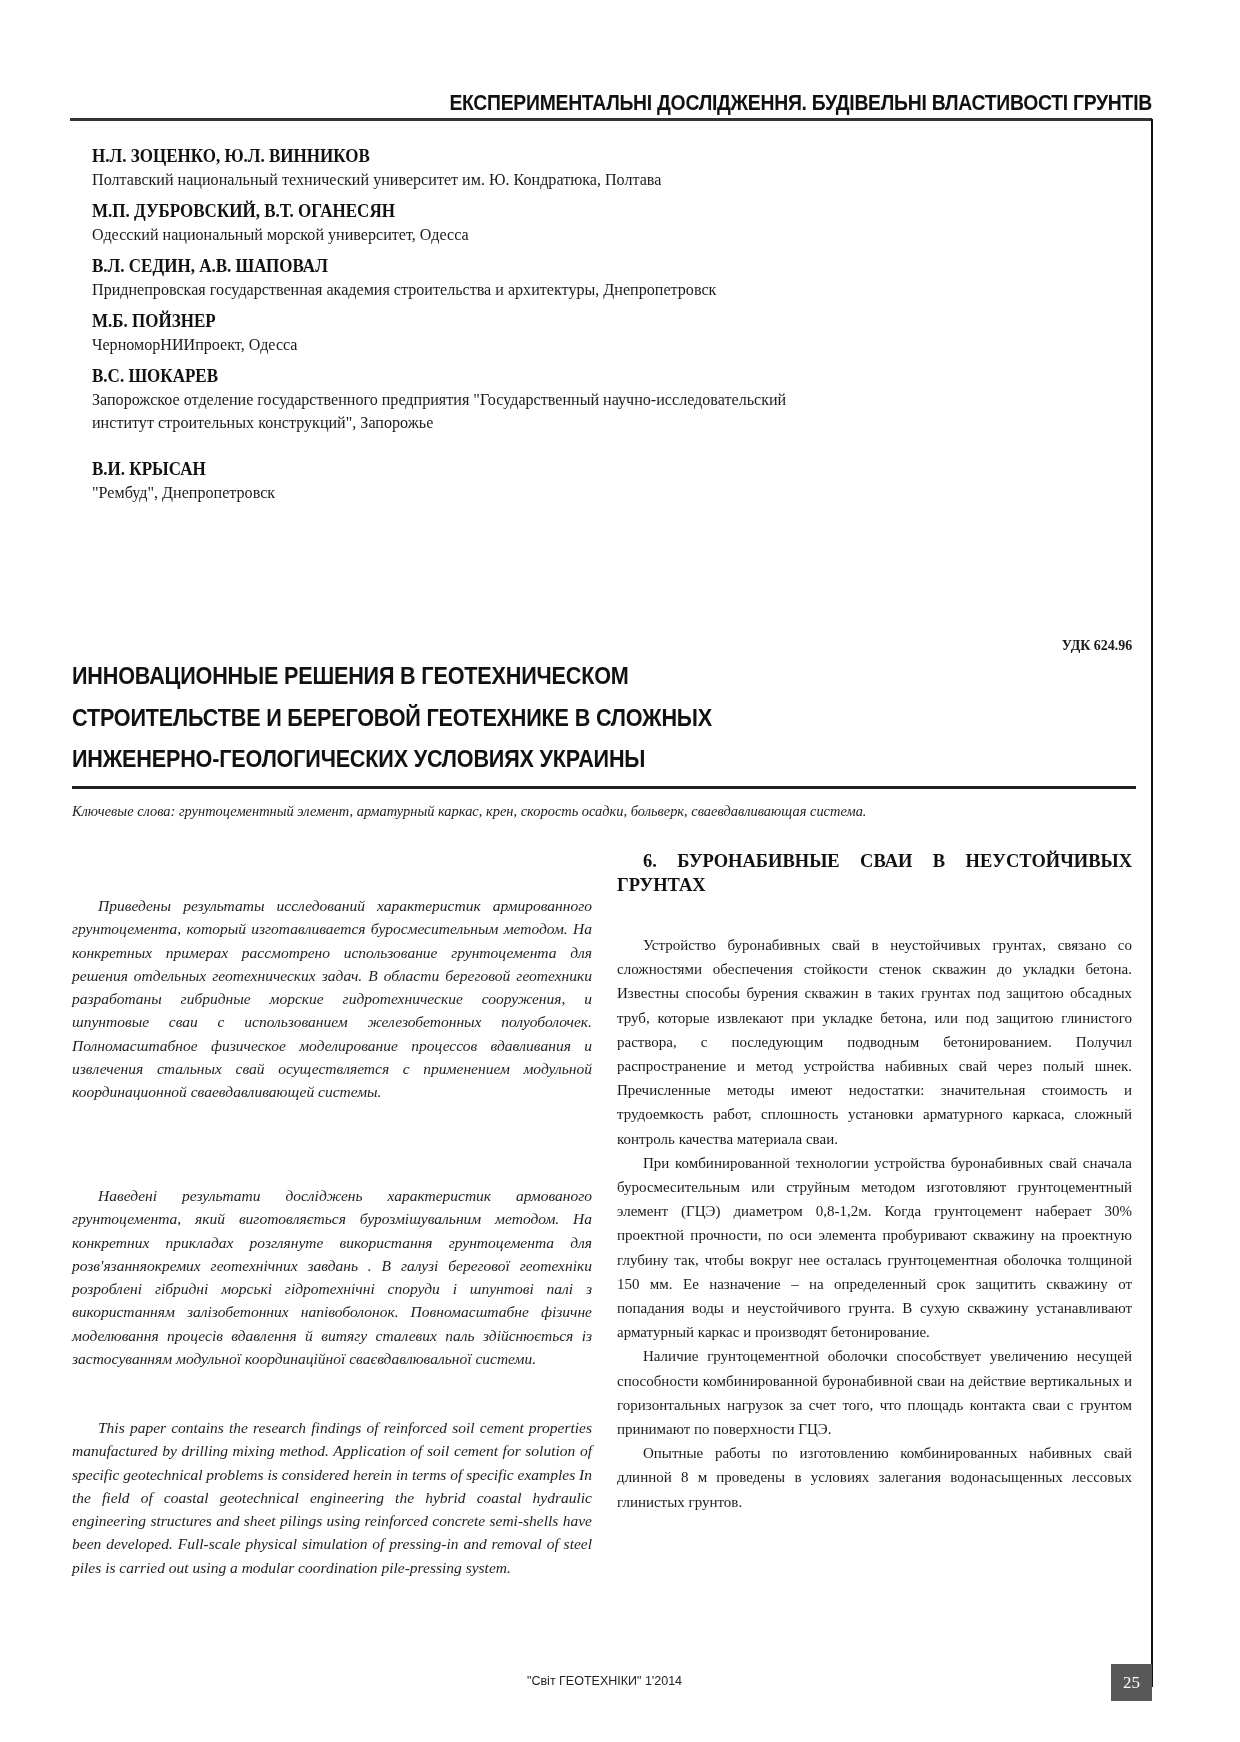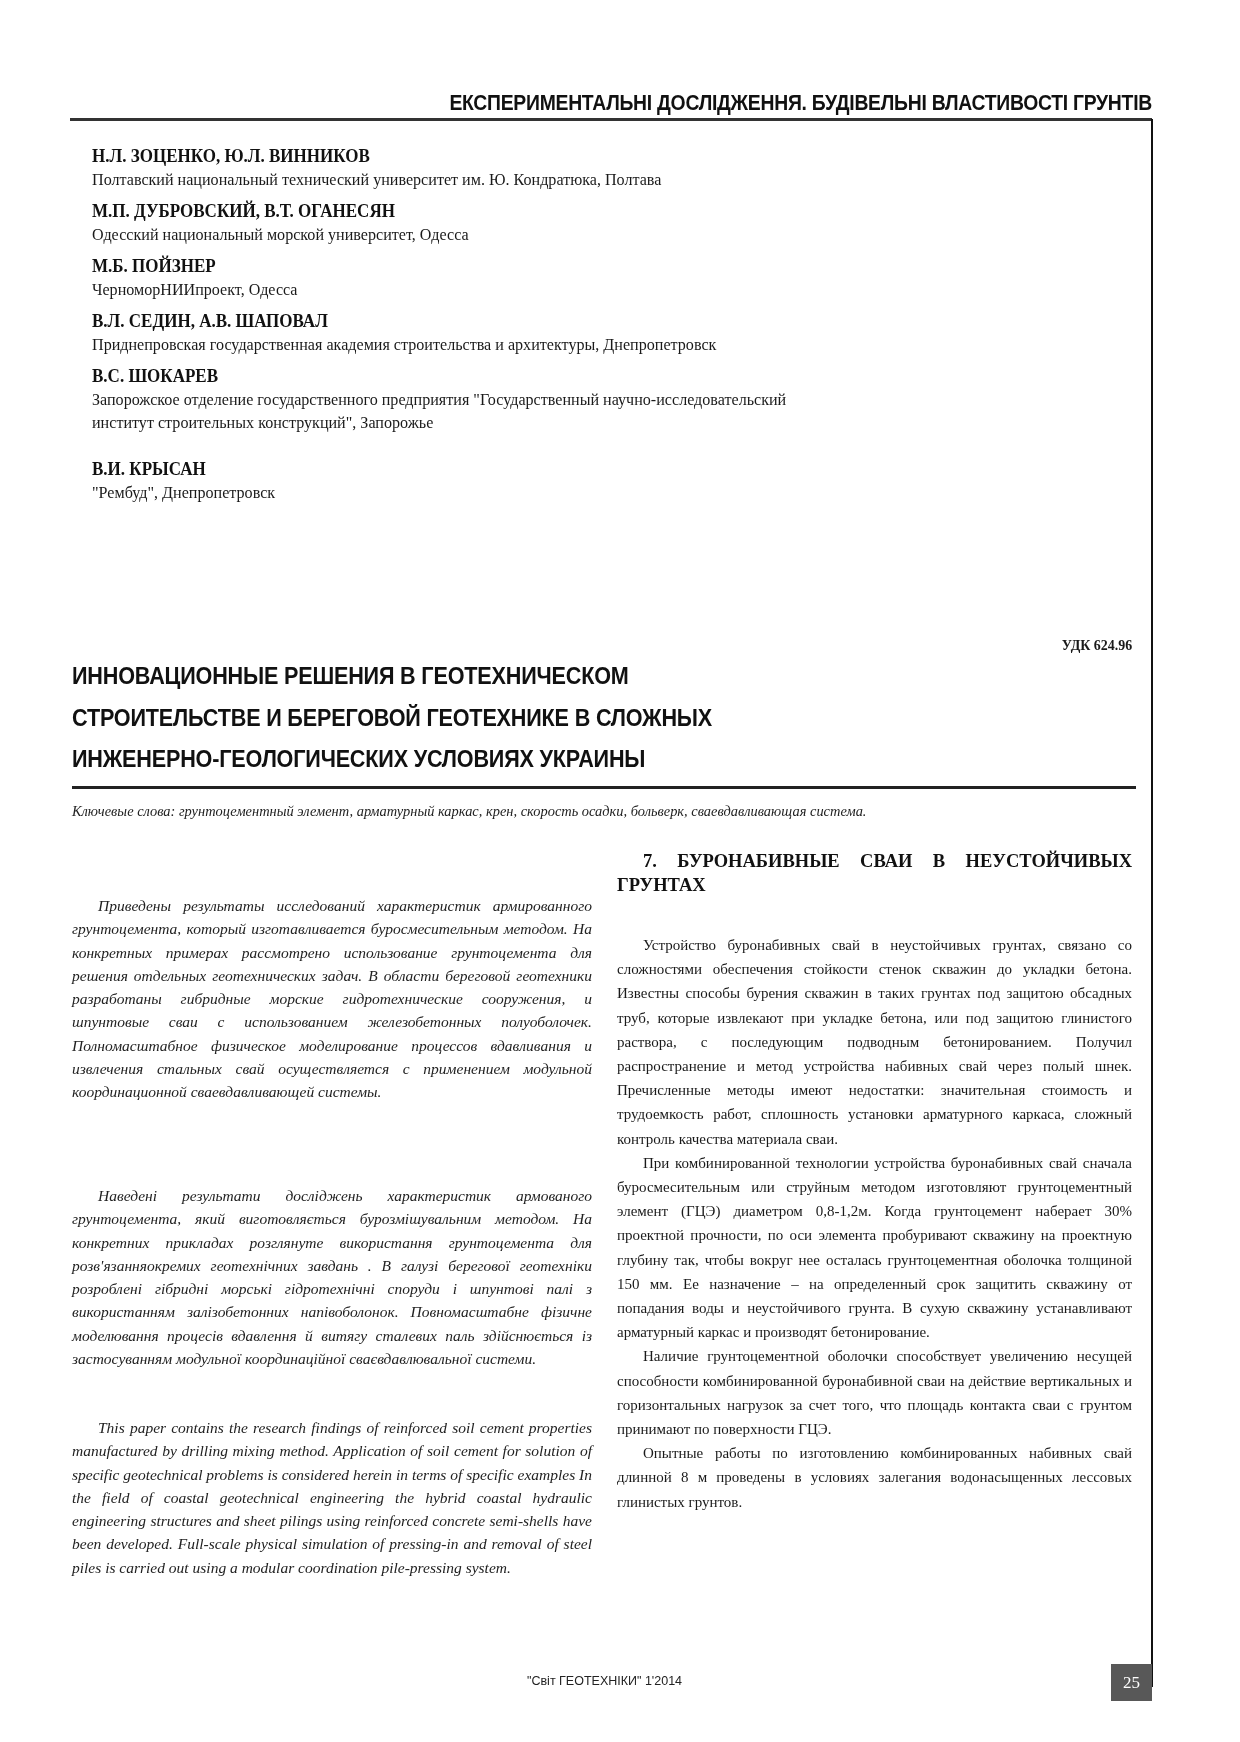--- a/index.html
+++ b/index.html
@@ -48,26 +48,26 @@
 <div class="abs authors">
   <div class="author-block" style="margin-bottom:9px;">
     <div class="author-names">Н.Л. ЗОЦЕНКО, Ю.Л. ВИННИКОВ</div>
     <div class="author-aff">Полтавский национальный технический университет им. Ю. Кондратюка, Полтава</div>
   </div>
   <div class="author-block" style="margin-bottom:9px;">
     <div class="author-names">М.П. ДУБРОВСКИЙ, В.Т. ОГАНЕСЯН</div>
     <div class="author-aff">Одесский национальный морской университет, Одесса</div>
   </div>
   <div class="author-block" style="margin-bottom:9px;">
+    <div class="author-names">В.Л. СЕДИН, А.В. ШАПОВАЛ</div>
+    <div class="author-aff">Приднепровская государственная академия строительства и архитектуры, Днепропетровск</div>
+  </div>
+  <div class="author-block" style="margin-bottom:9px;">
     <div class="author-names">М.Б. ПОЙЗНЕР</div>
     <div class="author-aff">ЧерноморНИИпроект, Одесса</div>
-  </div>
-  <div class="author-block" style="margin-bottom:9px;">
-    <div class="author-names">В.Л. СЕДИН, А.В. ШАПОВАЛ</div>
-    <div class="author-aff">Приднепровская государственная академия строительства и архитектуры, Днепропетровск</div>
   </div>
   <div class="author-block" style="margin-bottom:24px;">
     <div class="author-names">В.С. ШОКАРЕВ</div>
     <div class="author-aff">Запорожское отделение государственного предприятия "Государственный научно-исследовательский</div>
     <div class="author-aff">институт строительных конструкций", Запорожье</div>
   </div>
   <div class="author-block" style="margin-bottom:24px;">
     <div class="author-names">В.И. КРЫСАН</div>
     <div class="author-aff">"Рембуд", Днепропетровск</div>
   </div>
@@ -88,21 +88,21 @@
   <p>Приведены результаты исследований характеристик армированного грунтоцемента, который изготавливается буросмесительным методом. На конкретных примерах рассмотрено использование грунтоцемента для решения отдельных геотехнических задач. В области береговой геотехники разработаны гибридные морские гидротехнические сооружения, и шпунтовые сваи с использованием железобетонных полуоболочек. Полномасштабное физическое моделирование процессов вдавливания и извлечения стальных свай осуществляется с применением модульной координационной сваевдавливающей системы.</p>
 </div>
 <div class="abs abstract abs-uk">
   <p>Наведені результати досліджень характеристик армованого грунтоцемента, який виготовляється бурозмішувальним методом. На конкретних прикладах розглянуте використання грунтоцемента для розв'язанняокремих геотехнічних завдань . В галузі берегової геотехніки розроблені гібридні морські гідротехнічні споруди і шпунтові палі з використанням залізобетонних напівоболонок. Повномасштабне фізичне моделювання процесів вдавлення й витягу сталевих паль здійснюється із застосуванням модульної координаційної сваєвдавлювальної  системи.</p>
 </div>
 <div class="abs abstract abs-en">
   <p>This paper contains the research findings of reinforced soil cement properties manufactured by drilling mixing method. Application of soil cement for solution of specific geotechnical problems is considered herein in terms of specific examples In the field of coastal geotechnical engineering the hybrid coastal hydraulic engineering structures and sheet pilings using reinforced concrete semi-shells have been developed. Full-scale physical simulation of pressing-in and removal of steel piles is carried out using a modular coordination pile-pressing system.</p>
 </div>
 
 <div class="abs right-col">
-  <div class="section-title">7. БУРОНАБИВНЫЕ СВАИ В НЕУСТОЙЧИВЫХ ГРУНТАХ</div>
+  <div class="section-title">6. БУРОНАБИВНЫЕ СВАИ В НЕУСТОЙЧИВЫХ ГРУНТАХ</div>
   <div class="body-text">
     <p>Устройство буронабивных свай в неустойчивых грунтах, связано со сложностями обеспечения стойкости стенок скважин до укладки бетона. Известны способы бурения скважин в таких грунтах под защитою обсадных труб, которые извлекают при укладке бетона, или под защитою глинистого раствора, с последующим подводным бетонированием. Получил распространение и метод устройства набивных свай через полый шнек. Пречисленные методы имеют недостатки: значительная стоимость и трудоемкость работ, сплошность установки арматурного каркаса, сложный контроль качества материала сваи.</p>
     <p>При комбинированной технологии устройства буронабивных свай сначала буросмесительным или струйным методом изготовляют грунтоцементный элемент (ГЦЭ) диаметром 0,8-1,2м. Когда грунтоцемент наберает 30% проектной прочности, по оси элемента пробуривают скважину на  проектную глубину так, чтобы вокруг нее осталась грунтоцементная оболочка толщиной 150 мм. Ее назначение – на определенный срок защитить скважину от попадания воды и неустойчивого грунта. В сухую скважину устанавливают арматурный каркас и производят бетонирование.</p>
     <p>Наличие грунтоцементной оболочки способствует увеличению несущей способности комбинированной буронабивной сваи на действие вертикальных и горизонтальных нагрузок за счет того, что площадь контакта сваи с грунтом принимают по поверхности ГЦЭ.</p>
     <p>Опытные работы по изготовлению комбинированных набивных свай длинной 8 м проведены в условиях залегания водонасыщенных лессовых глинистых грунтов.</p>
   </div>
 </div>
 
 <div class="abs footer-journal">"Світ ГЕОТЕХНІКИ" 1'2014</div>
 <div class="abs page-box">25</div>

